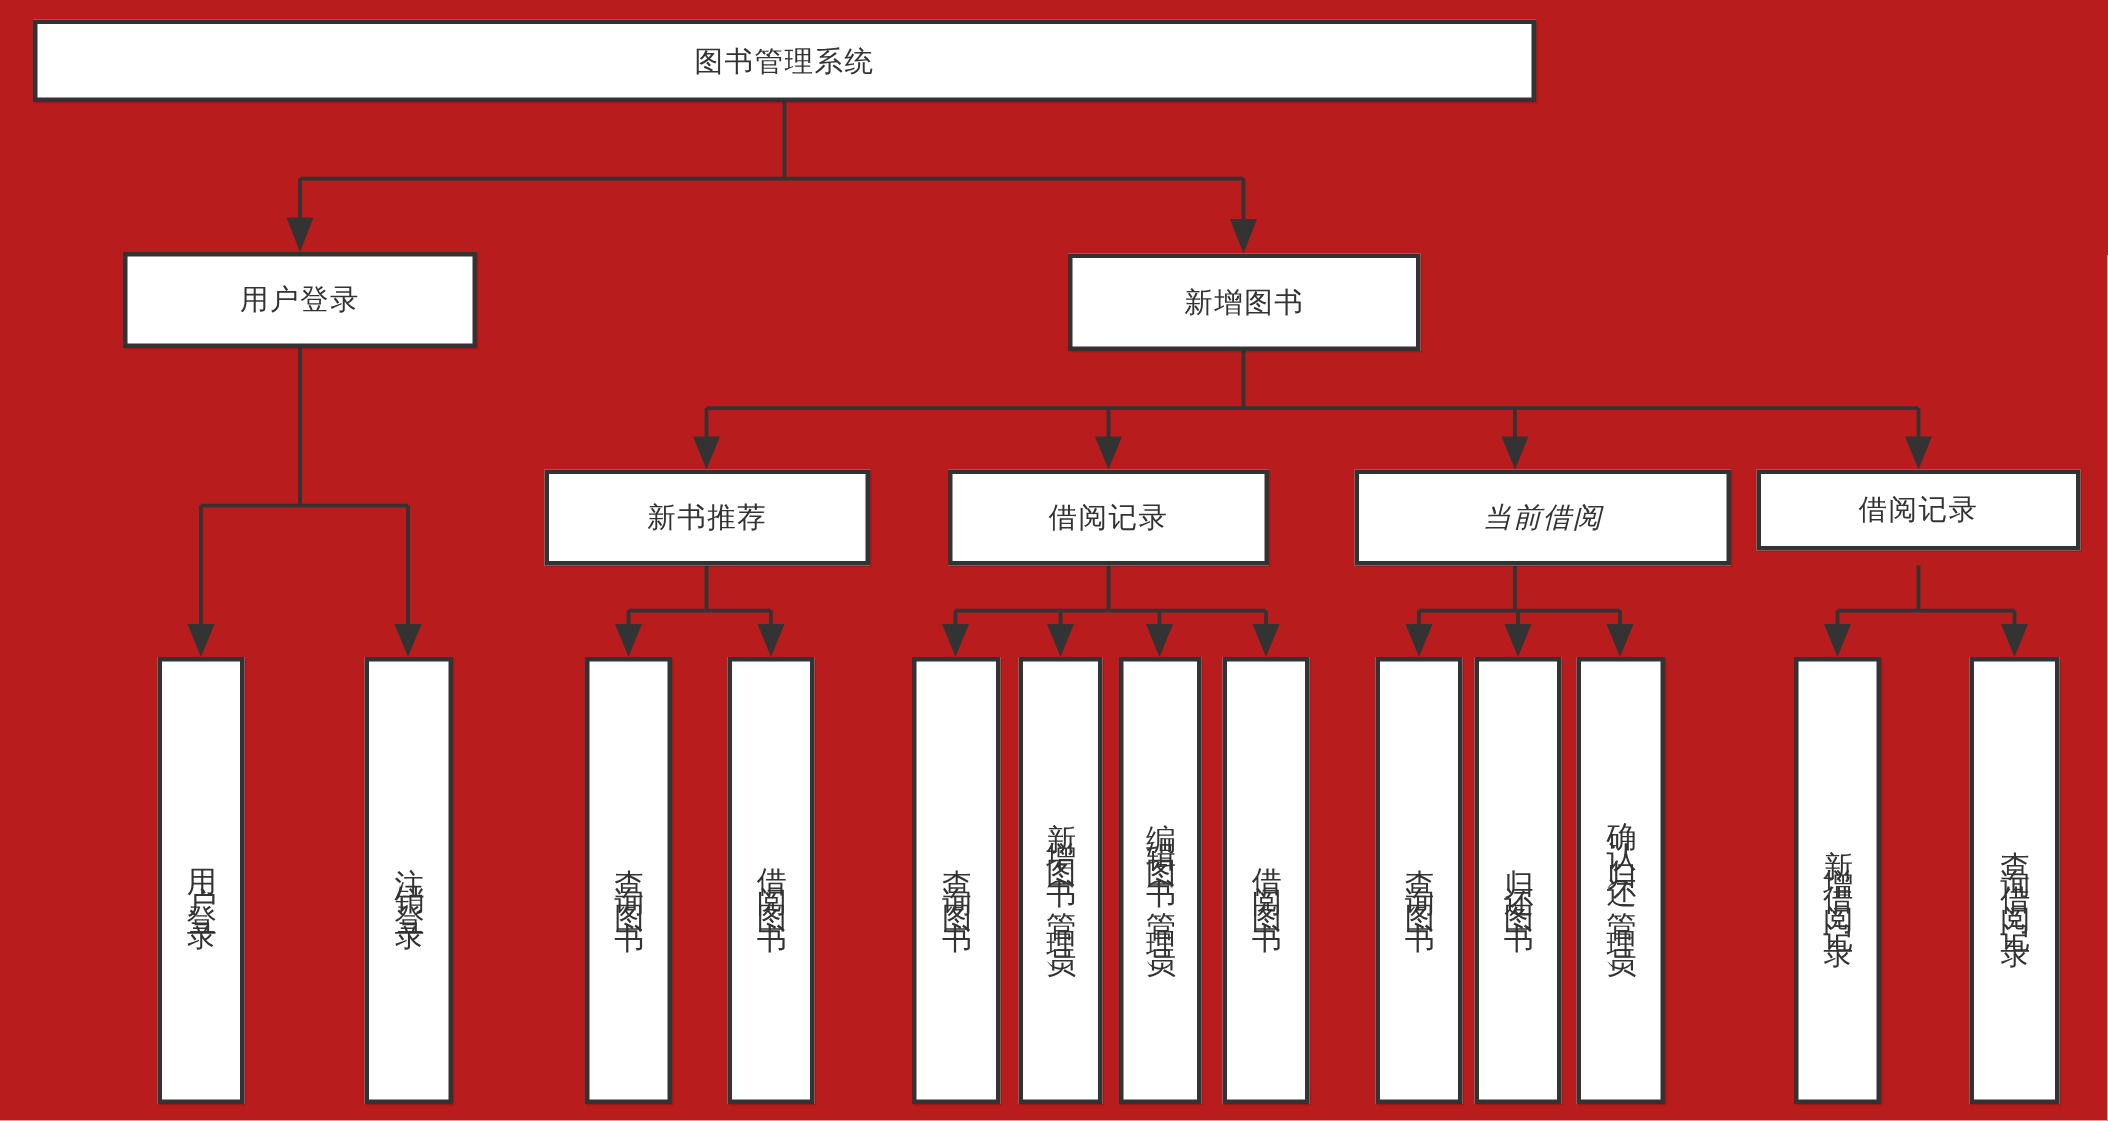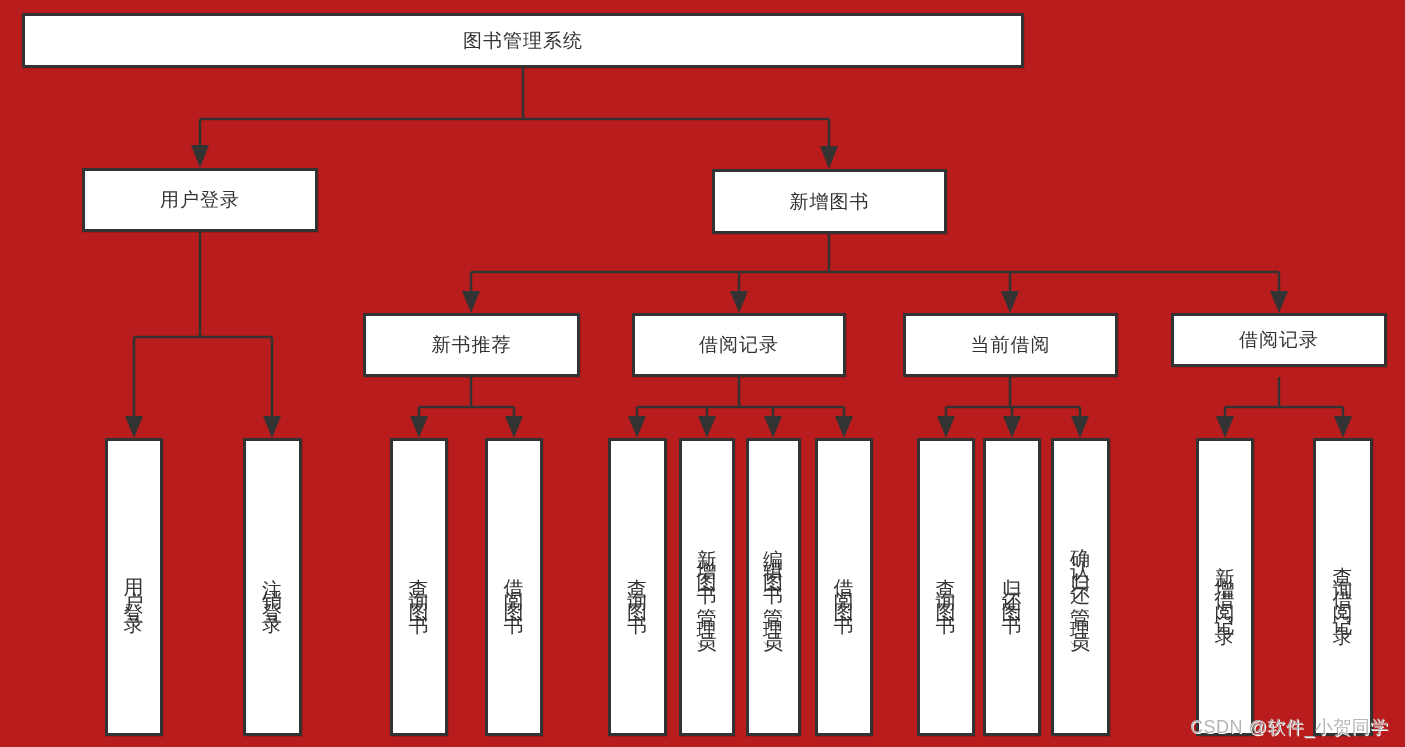--- a/index.html
+++ b/index.html
@@ -102,21 +102,21 @@
     </g>
   </svg>
 
   <div class="box" style="left:22px; top:13px; width:1002px; height:55px;">图书管理系统</div>
 
   <div class="box" style="left:82px; top:168px; width:236px; height:64px;">用户登录</div>
   <div class="box" style="left:712px; top:169px; width:235px; height:65px;">新增图书</div>
 
   <div class="box" style="left:363px; top:313px; width:217px; height:64px;">新书推荐</div>
   <div class="box" style="left:632px; top:313px; width:214px; height:64px;">借阅记录</div>
-  <div class="box" style="left:903px; top:313px; width:215px; height:64px;">当前借阅</div>
+  <div class="box" style="left:903px; top:313px; width:251px; height:64px;font-style:italic;">当前借阅</div>
   <div class="box" style="left:1171px; top:313px; width:216px; height:54px;">借阅记录</div>
 
   <div class="box leaf" style="left:105px; top:438px; width:58px; height:298px;">
     <span class="vtext">用户登录</span>
   </div>
   <div class="box leaf" style="left:243px; top:438px; width:59px; height:298px;">
     <span class="vtext">注销登录</span>
   </div>
   <div class="box leaf" style="left:390px; top:438px; width:58px; height:298px;">
     <span class="vtext">查询图书</span>
@@ -145,15 +145,14 @@
   <div class="box leaf" style="left:1051px; top:438px; width:59px; height:298px;">
     <span class="vtext">确认归还（管理员）</span>
   </div>
   <div class="box leaf" style="left:1196px; top:438px; width:58px; height:298px;">
     <span class="vtext">新增借阅记录</span>
   </div>
   <div class="box leaf" style="left:1313px; top:438px; width:60px; height:298px;">
     <span class="vtext">查询借阅记录</span>
   </div>
 
-  <div class="watermark">CSDN @软件_小贺同学</div>
 
 </div>
 
 </body></html>

